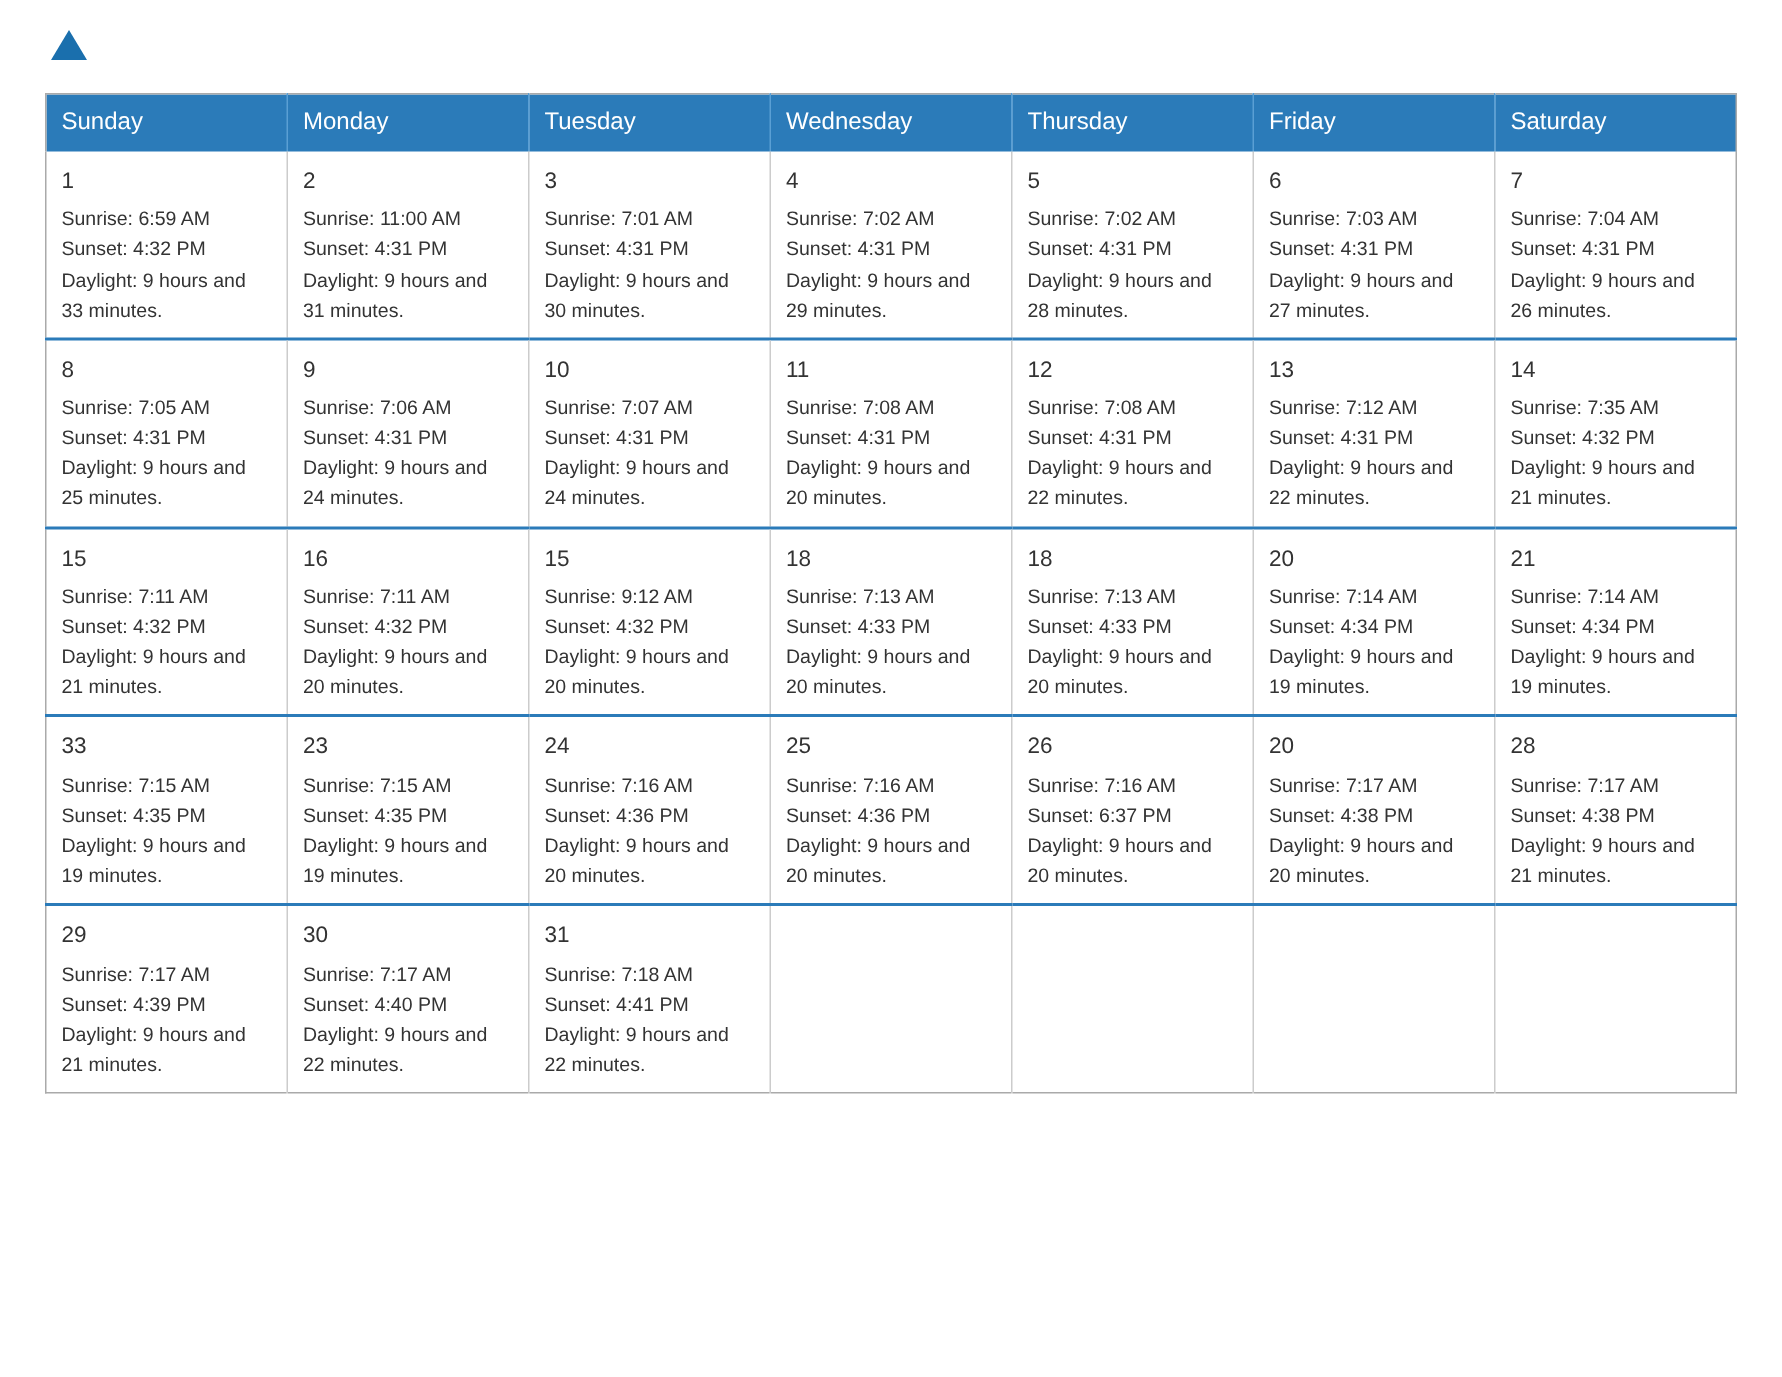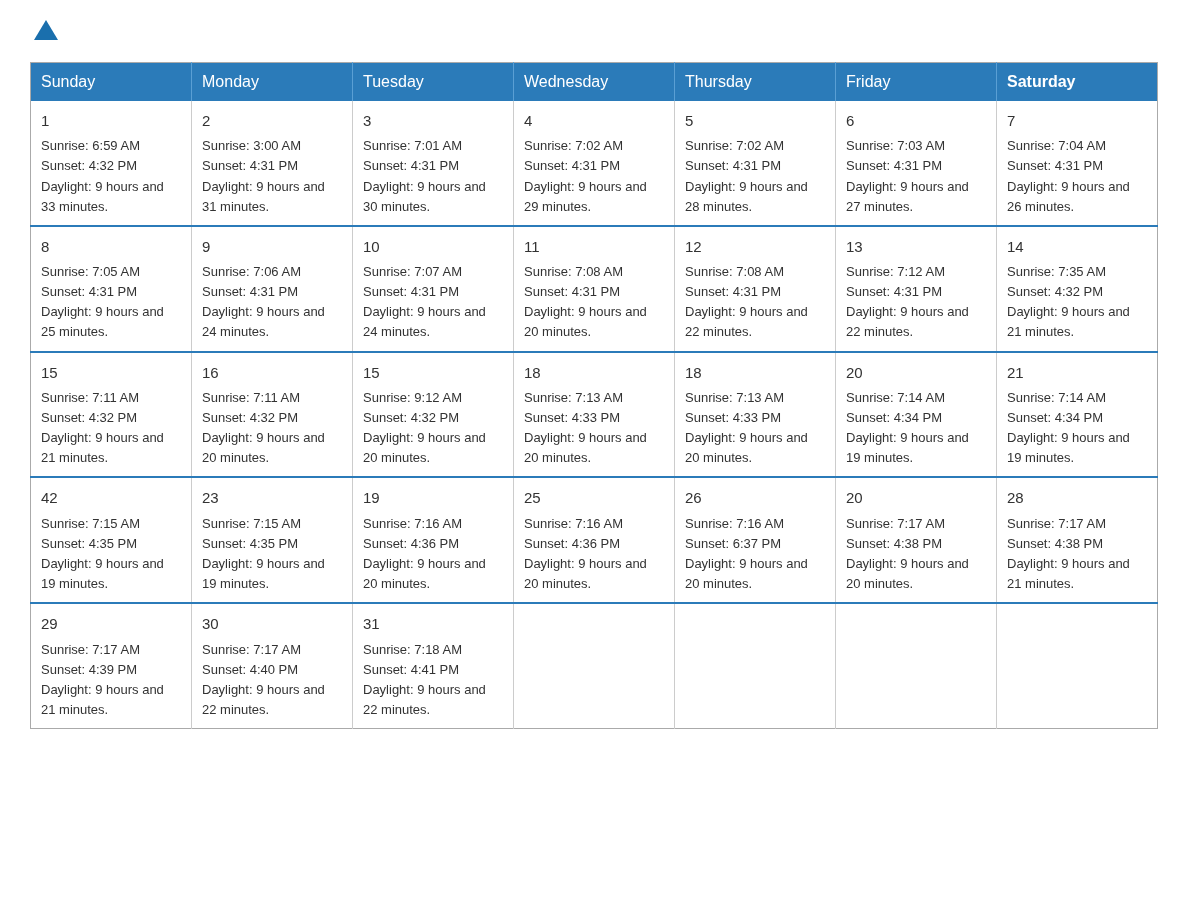--- a/index.html
+++ b/index.html
@@ -68,21 +68,20 @@
       background-color: #2b7bb9;
       color: #fff;
       padding: 10px 10px;
       text-align: left;
       font-size: 16px;
       font-weight: normal;
       border-right: 1px solid #5a9fd4;
     }
     .calendar-table th:last-child {
       border-right: none;
-      font-weight: bold;
     }
     .calendar-table td {
       vertical-align: top;
       padding: 8px 10px;
       font-size: 13px;
       color: #333;
       border-right: 1px solid #ccc;
       border-bottom: 2px solid #2b7bb9;
       width: calc(100% / 7);
       line-height: 1.55;
@@ -139,21 +138,21 @@
   <tbody id="calendar-body">
   <tr>
         <td>
         <span class="day-number">1</span>
         <span class="day-info">Sunrise: 6:59 AM</span><br>
         <span class="day-info">Sunset: 4:32 PM</span><br>
         <span class="day-info">Daylight: 9 hours and 33 minutes.</span>
       </td>
         <td>
         <span class="day-number">2</span>
-        <span class="day-info">Sunrise: 3:00 AM</span><br>
+        <span class="day-info">Sunrise: 11:00 AM</span><br>
         <span class="day-info">Sunset: 4:31 PM</span><br>
         <span class="day-info">Daylight: 9 hours and 31 minutes.</span>
       </td>
         <td>
         <span class="day-number">3</span>
         <span class="day-info">Sunrise: 7:01 AM</span><br>
         <span class="day-info">Sunset: 4:31 PM</span><br>
         <span class="day-info">Daylight: 9 hours and 30 minutes.</span>
       </td>
         <td>
@@ -264,33 +263,33 @@
       </td>
         <td>
         <span class="day-number">21</span>
         <span class="day-info">Sunrise: 7:14 AM</span><br>
         <span class="day-info">Sunset: 4:34 PM</span><br>
         <span class="day-info">Daylight: 9 hours and 19 minutes.</span>
       </td>
       </tr>
       <tr>
         <td>
-        <span class="day-number">42</span>
+        <span class="day-number">33</span>
         <span class="day-info">Sunrise: 7:15 AM</span><br>
         <span class="day-info">Sunset: 4:35 PM</span><br>
         <span class="day-info">Daylight: 9 hours and 19 minutes.</span>
       </td>
         <td>
         <span class="day-number">23</span>
         <span class="day-info">Sunrise: 7:15 AM</span><br>
         <span class="day-info">Sunset: 4:35 PM</span><br>
         <span class="day-info">Daylight: 9 hours and 19 minutes.</span>
       </td>
         <td>
-        <span class="day-number">19</span>
+        <span class="day-number">24</span>
         <span class="day-info">Sunrise: 7:16 AM</span><br>
         <span class="day-info">Sunset: 4:36 PM</span><br>
         <span class="day-info">Daylight: 9 hours and 20 minutes.</span>
       </td>
         <td>
         <span class="day-number">25</span>
         <span class="day-info">Sunrise: 7:16 AM</span><br>
         <span class="day-info">Sunset: 4:36 PM</span><br>
         <span class="day-info">Daylight: 9 hours and 20 minutes.</span>
       </td>

